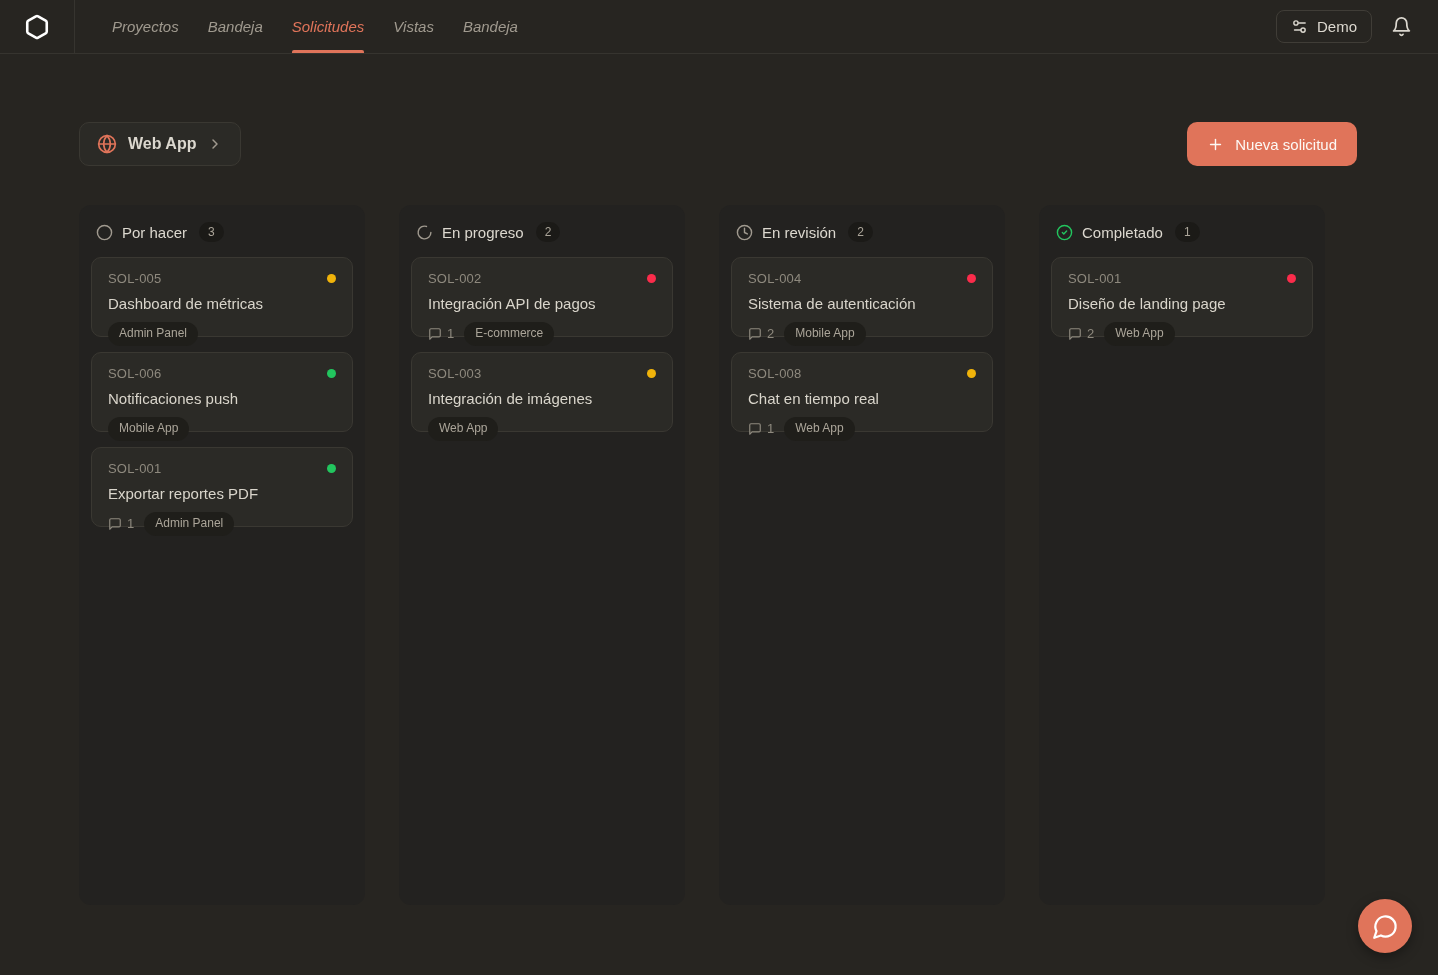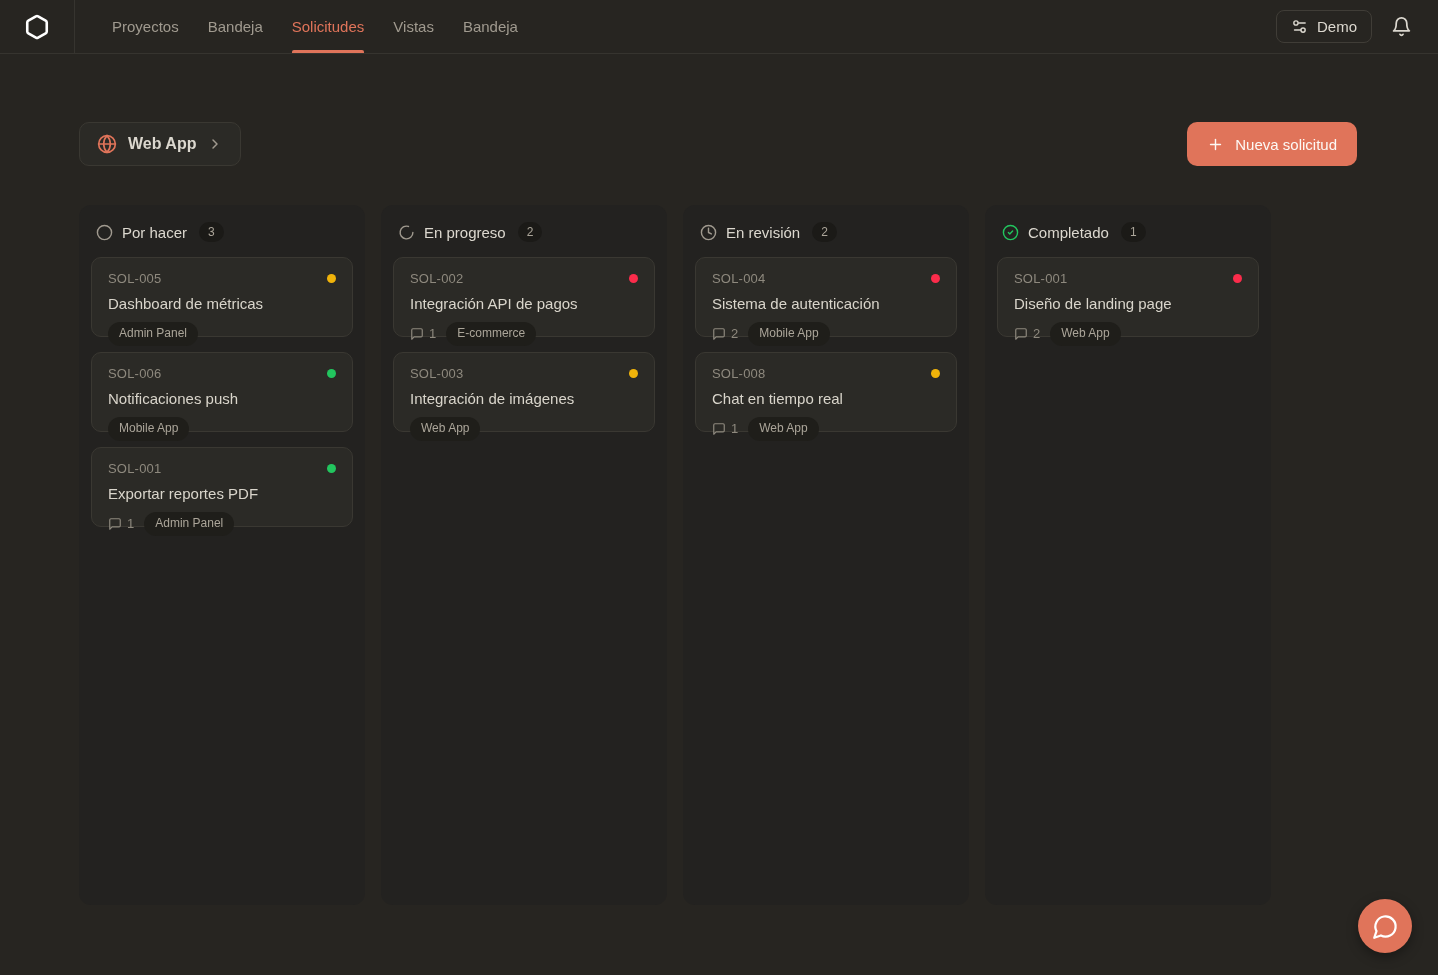--- a/index.html
+++ b/index.html
@@ -34,21 +34,21 @@
   .logo-box{
     width:75px;height:100%;flex:0 0 auto;
     display:flex;align-items:center;justify-content:center;
     border-right:1px solid var(--nav-border);
     color:#ffffff;cursor:pointer;
   }
   .nav-items{display:flex;height:100%;margin-left:37px;gap:29px}
   .nav-item{
     position:relative;height:100%;display:flex;align-items:center;
     background:none;border:none;cursor:pointer;
-    font-family:inherit;font-size:15px;color:var(--text-mid);
+    font-family:inherit;font-size:15px;color:var(--text-mid);font-style:italic;
   }
   .nav-item.active{color:var(--accent)}
   .nav-item.active::after{
     content:"";position:absolute;left:0;right:0;bottom:0;height:3px;
     background:var(--accent);border-radius:2px 2px 0 0;
   }
   .topbar-right{margin-left:auto;display:flex;align-items:center}
   .demo-btn{
     display:flex;align-items:center;gap:9px;height:33px;padding:0 14px;
     background:none;border:1px solid #403d37;border-radius:8px;cursor:pointer;
@@ -72,21 +72,21 @@
   .project-chip .chip-label{font-size:16px;font-weight:700;color:var(--text-strong)}
   .project-chip .globe{color:var(--accent)}
   .project-chip .chev{color:var(--text-mid)}
   .new-request-btn{
     display:flex;align-items:center;gap:11px;height:44px;padding:0 20px;
     background:var(--accent);border:none;border-radius:10px;cursor:pointer;
     font-family:inherit;font-size:15px;color:#fdf9f5;margin-left:8px;
   }
 
   
-  .board{margin:39px 0 0 79px;display:flex;gap:16px}
+  .board{margin:39px 0 0 79px;display:flex;gap:34px}
   .column{
     width:286px;height:700px;flex:0 0 auto;
     background:var(--col-bg);border-radius:12px;
     padding:17px 12px 12px;
   }
   .col-header{display:flex;align-items:center;gap:9px;padding:0 5px;margin-bottom:15px}
   .col-icon{color:var(--text-mid)}
   .col-icon.icon-check-circle-icon{color:var(--green)}
   .col-title{font-size:15px;font-weight:500;color:var(--text-strong)}
   .col-count{

